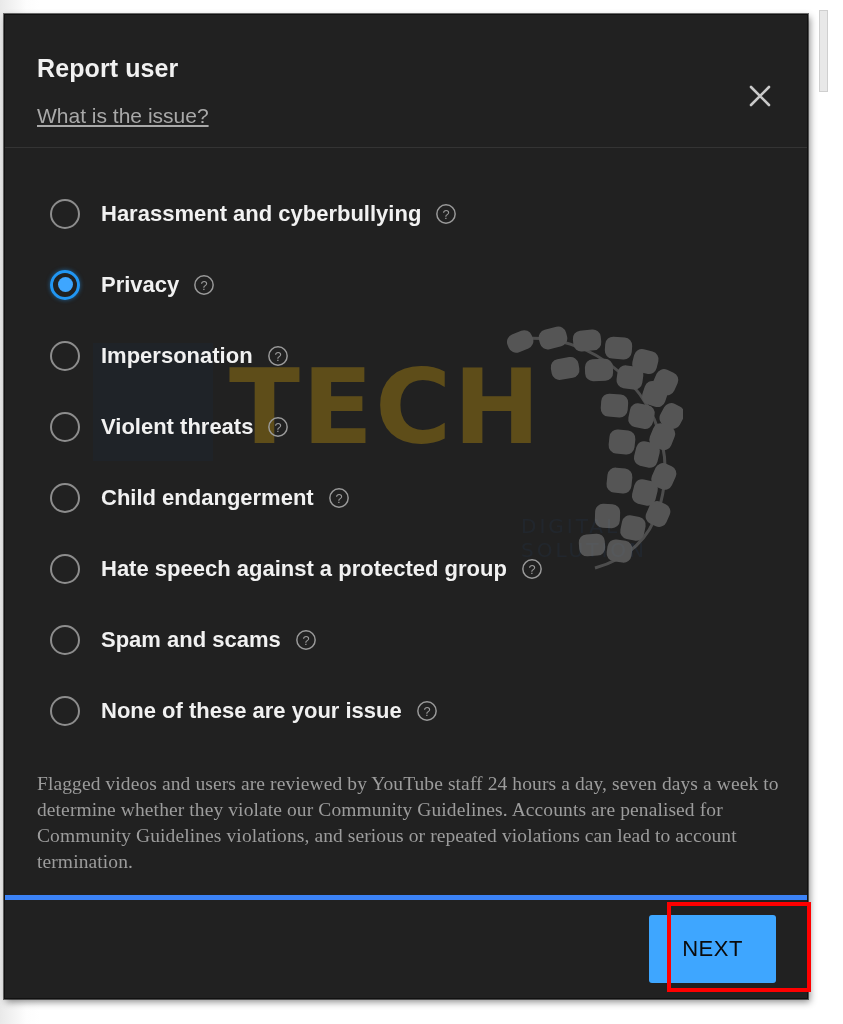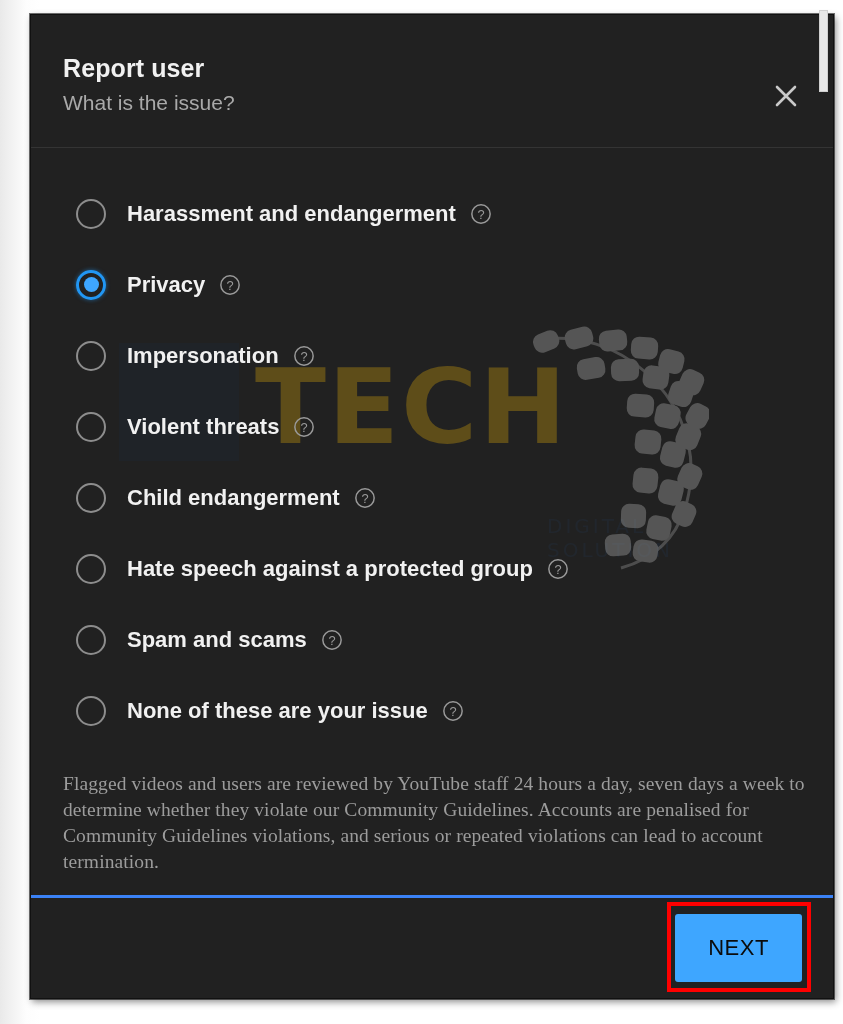--- a/index.html
+++ b/index.html
@@ -28,21 +28,21 @@
     left: 0; top: 0;
     width: 843px; height: 1024px;
     background:
       linear-gradient(to right, #e9e9e9 0px, #fdfdfd 26px, #ffffff 40px),
       #ffffff;
   }
 
   
   .dialog {
     position: absolute;
-    left: 30px;
+    left: 4px;
     top: 14px;
     width: 804px;
     height: 985px;
     background: #212121;
     border: 1px solid #111111;
     box-shadow: 0 0 0 1px rgba(0,0,0,.55), 2px 3px 7px rgba(0,0,0,.45);
     overflow: hidden;
     box-sizing: border-box;
   }
 
@@ -59,21 +59,22 @@
     font-size: 25px;
     font-weight: bold;
     line-height: 30px;
     letter-spacing: .1px;
   }
   .dlg-subtitle {
     color: #a9a9a9;
     font-size: 21px;
     font-weight: normal;
     line-height: 26px;
-    margin-top: 7px;
+    margin-top: 20px;
+    text-decoration: underline;
   }
   .close-btn {
     position: absolute;
     right: 28px;
     top: 62px;
     width: 38px;
     height: 38px;
     display: flex;
     align-items: center;
     justify-content: center;
@@ -231,21 +232,21 @@
     line-height: 26px;
     width: 742px;
     letter-spacing: .1px;
     font-family: Liberation Serif, serif;
   }
 
   
   .dlg-footer {
     position: relative;
     height: 103px;
-    border-top: 3px solid #3b82f6;
+    border-top: 5px solid #3b82f6;
     box-sizing: border-box;
     display: flex;
     align-items: center;
     justify-content: flex-end;
     padding-right: 22px;
   }
   .next-wrap {
     position: relative;
     padding: 9px;
   }
@@ -362,21 +363,21 @@
               <rect x="124" y="214" width="25" height="22" rx="8" transform="rotate(8 136 225)"></rect>
             </g>
           </g>
           <path d="M28 14 C110 0 186 70 182 150 C178 206 148 232 112 242" fill="none" stroke="#8a8a8a" stroke-width="3" opacity=".85"></path>
         </svg>
       </div>
 
       <div class="options">
         <div class="option-row">
           <span class="radio"></span>
-          <span class="option-label">Harassment and endangerment</span>
+          <span class="option-label">Harassment and cyberbullying</span>
           <svg class="help-icon" viewBox="0 0 24 24">
             <circle cx="12" cy="12" r="10" fill="none" stroke="#9a9a9a" stroke-width="1.6"></circle>
             <text x="12" y="17" text-anchor="middle" font-size="14" fill="#9a9a9a" font-family="Liberation Sans, sans-serif">?</text>
           </svg>
         </div>
 
         <div class="option-row selected">
           <span class="radio"></span>
           <span class="option-label">Privacy</span>
           <svg class="help-icon" viewBox="0 0 24 24">

